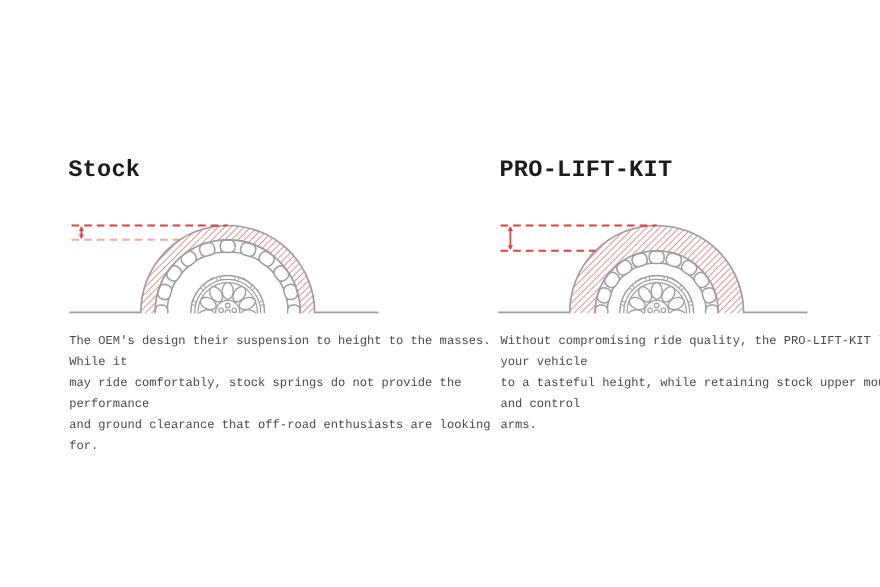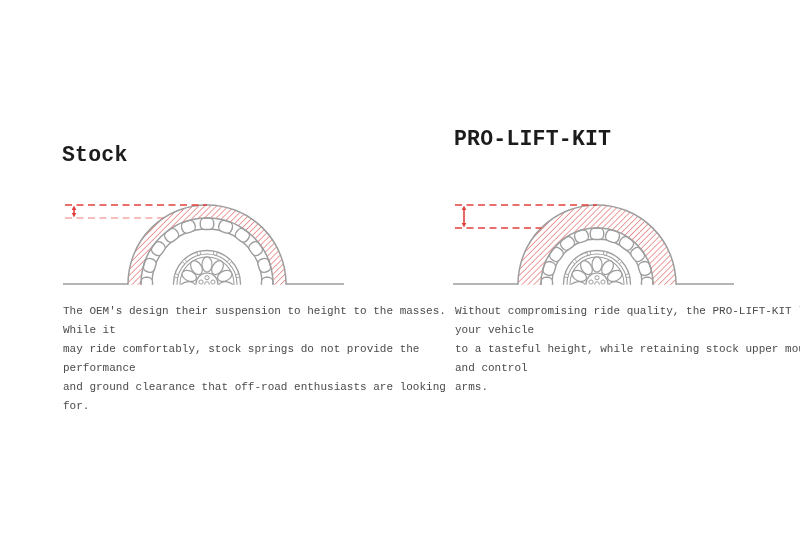--- a/index.html
+++ b/index.html
@@ -5,21 +5,21 @@
   html,body{margin:0;padding:0;background:#ffffff;}
   .page{
     position:relative;width:800px;height:534px;background:#ffffff;
     font-family:Liberation Mono, monospace;overflow:hidden;
   }
   .heading{
     position:absolute;margin:0;font-size:21.5px;font-weight:700;
     color:#1c1c1c;letter-spacing:.2px;line-height:26px;
   }
   .heading.left{left:62px;top:142px;}
-  .heading.right{left:454px;top:126px;}
+  .heading.right{left:454px;top:142px;}
   .desc{
     position:absolute;margin:0;font-size:11px;line-height:19px;
     color:#4b4b4b;white-space:pre-line;width:390px;
   }
   .desc.left{left:63px;top:302px;}
   .desc.right{left:455px;top:302px;}
   svg.diagram{position:absolute;width:340px;height:120px;}
   svg.diagram.left{left:40px;top:180px;}
   svg.diagram.right{left:430px;top:180px;}
 </style>

